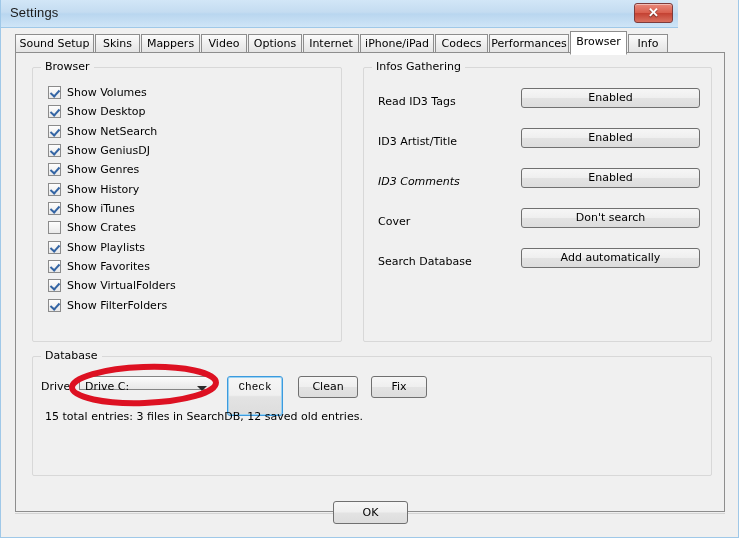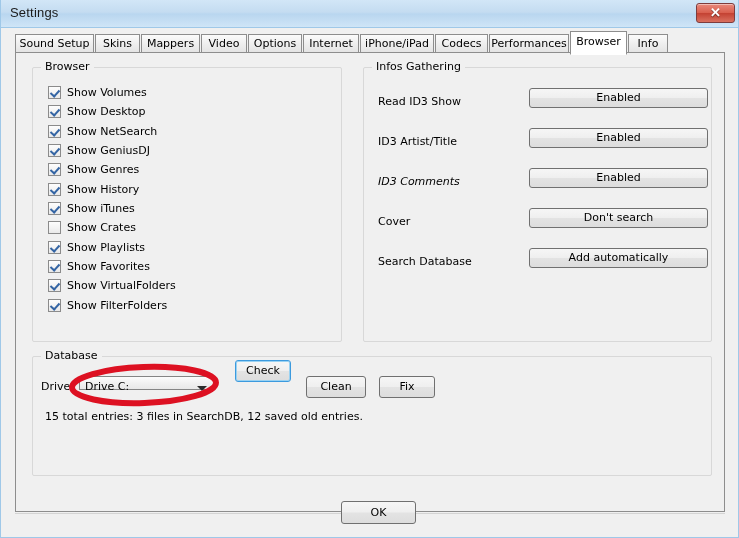--- a/index.html
+++ b/index.html
@@ -21,21 +21,21 @@
     background: #f0f0f0;
     border: 1px solid #9fc8e8;
     border-top: none;
     overflow: hidden;
   }
 
   
   #titlebar {
     position: absolute;
     left: 0; top: 0;
-    width: 739px;
+    width: 677px;
     height: 28px;
     background: linear-gradient(to bottom, #d2e6f7 0%, #c4dcf1 45%, #b9d6ef 52%, #cfe5f7 100%);
     border-bottom: 1px solid #9fc8e8;
     box-sizing: border-box;
   }
   #title-text {
     position: absolute;
     left: 9px;
     top: 5px;
     font-family: "Liberation Sans", sans-serif;
@@ -197,21 +197,20 @@
     box-sizing: border-box;
     border: 1px solid #707070;
     border-radius: 3px;
     background: linear-gradient(to bottom, #f6f6f6 0%, #efefef 48%, #e3e3e3 52%, #dddddd 100%);
     font-family: "DejaVu Sans", sans-serif;
     font-size: 11px;
     color: #000;
     text-align: center;
     cursor: default;
     white-space: nowrap;
-    margin-left: 8px;
   }
   .winbtn.focused {
     border: 1px solid #3c9ade;
     box-shadow: 0 0 0 1px #9ad2f2 inset;
   }
 
   
   #drive-label {
     position: absolute;
     left: 8px;
@@ -365,21 +364,21 @@
         </div>
         <div class="cbrow" style="top:230px;">
           <span class="cbox checked"></span>
           <span class="cblabel">Show FilterFolders</span>
         </div>
       </div>
 
       <div class="groupbox" style="left:347px; top:14px; width:349px; height:275px;padding-left:11px;">
         <div class="gb-title">Infos Gathering</div>
 
-        <div class="info-label" style="top:27px;">Read ID3 Show</div>
+        <div class="info-label" style="top:27px;">Read ID3 Tags</div>
         <div class="winbtn" style="left:157px; top:20px; width:179px; height:20px; line-height:18px;">Enabled</div>
 
         <div class="info-label" style="top:67px;">ID3 Artist/Title</div>
         <div class="winbtn" style="left:157px; top:60px; width:179px; height:20px; line-height:18px;">Enabled</div>
 
         <div class="info-label" style="top:107px;font-style:italic;">ID3 Comments</div>
         <div class="winbtn" style="left:157px; top:100px; width:179px; height:20px; line-height:18px;">Enabled</div>
 
         <div class="info-label" style="top:147px;">Cover</div>
         <div class="winbtn" style="left:157px; top:140px; width:179px; height:20px; line-height:18px;">Don't search</div>
@@ -391,21 +390,21 @@
       <div class="groupbox" style="left:16px; top:303px; width:680px; height:120px;padding-left:44px;">
         <div class="gb-title">Database</div>
 
         <div id="drive-label">Drive:</div>
 
         <div id="drive-combo">
           <span class="combo-text">Drive C:</span>
           <span class="combo-arrow"></span>
         </div>
 
-        <div class="winbtn focused" style="left:194px; top:3px; width:56px; height:22px; line-height:20px;">Check</div>
+        <div class="winbtn focused" style="left:194px; top:19px; width:56px; height:40px; line-height:20px;font-family:Liberation Mono, monospace;">Check</div>
         <div class="winbtn" style="left:265px; top:19px; width:60px; height:22px; line-height:20px;">Clean</div>
         <div class="winbtn" style="left:338px; top:19px; width:56px; height:22px; line-height:20px;">Fix</div>
 
         <div id="db-status">15 total entries: 3 files in SearchDB, 12 saved old entries.</div>
       </div>
 
     </div>
 
     <svg id="annotation-ellipse" viewBox="0 0 156 44" width="156" height="44">
       <ellipse cx="78" cy="22" rx="72" ry="18" fill="none" stroke="#dd1122" stroke-width="6" transform="rotate(-2 78 22)"></ellipse>

